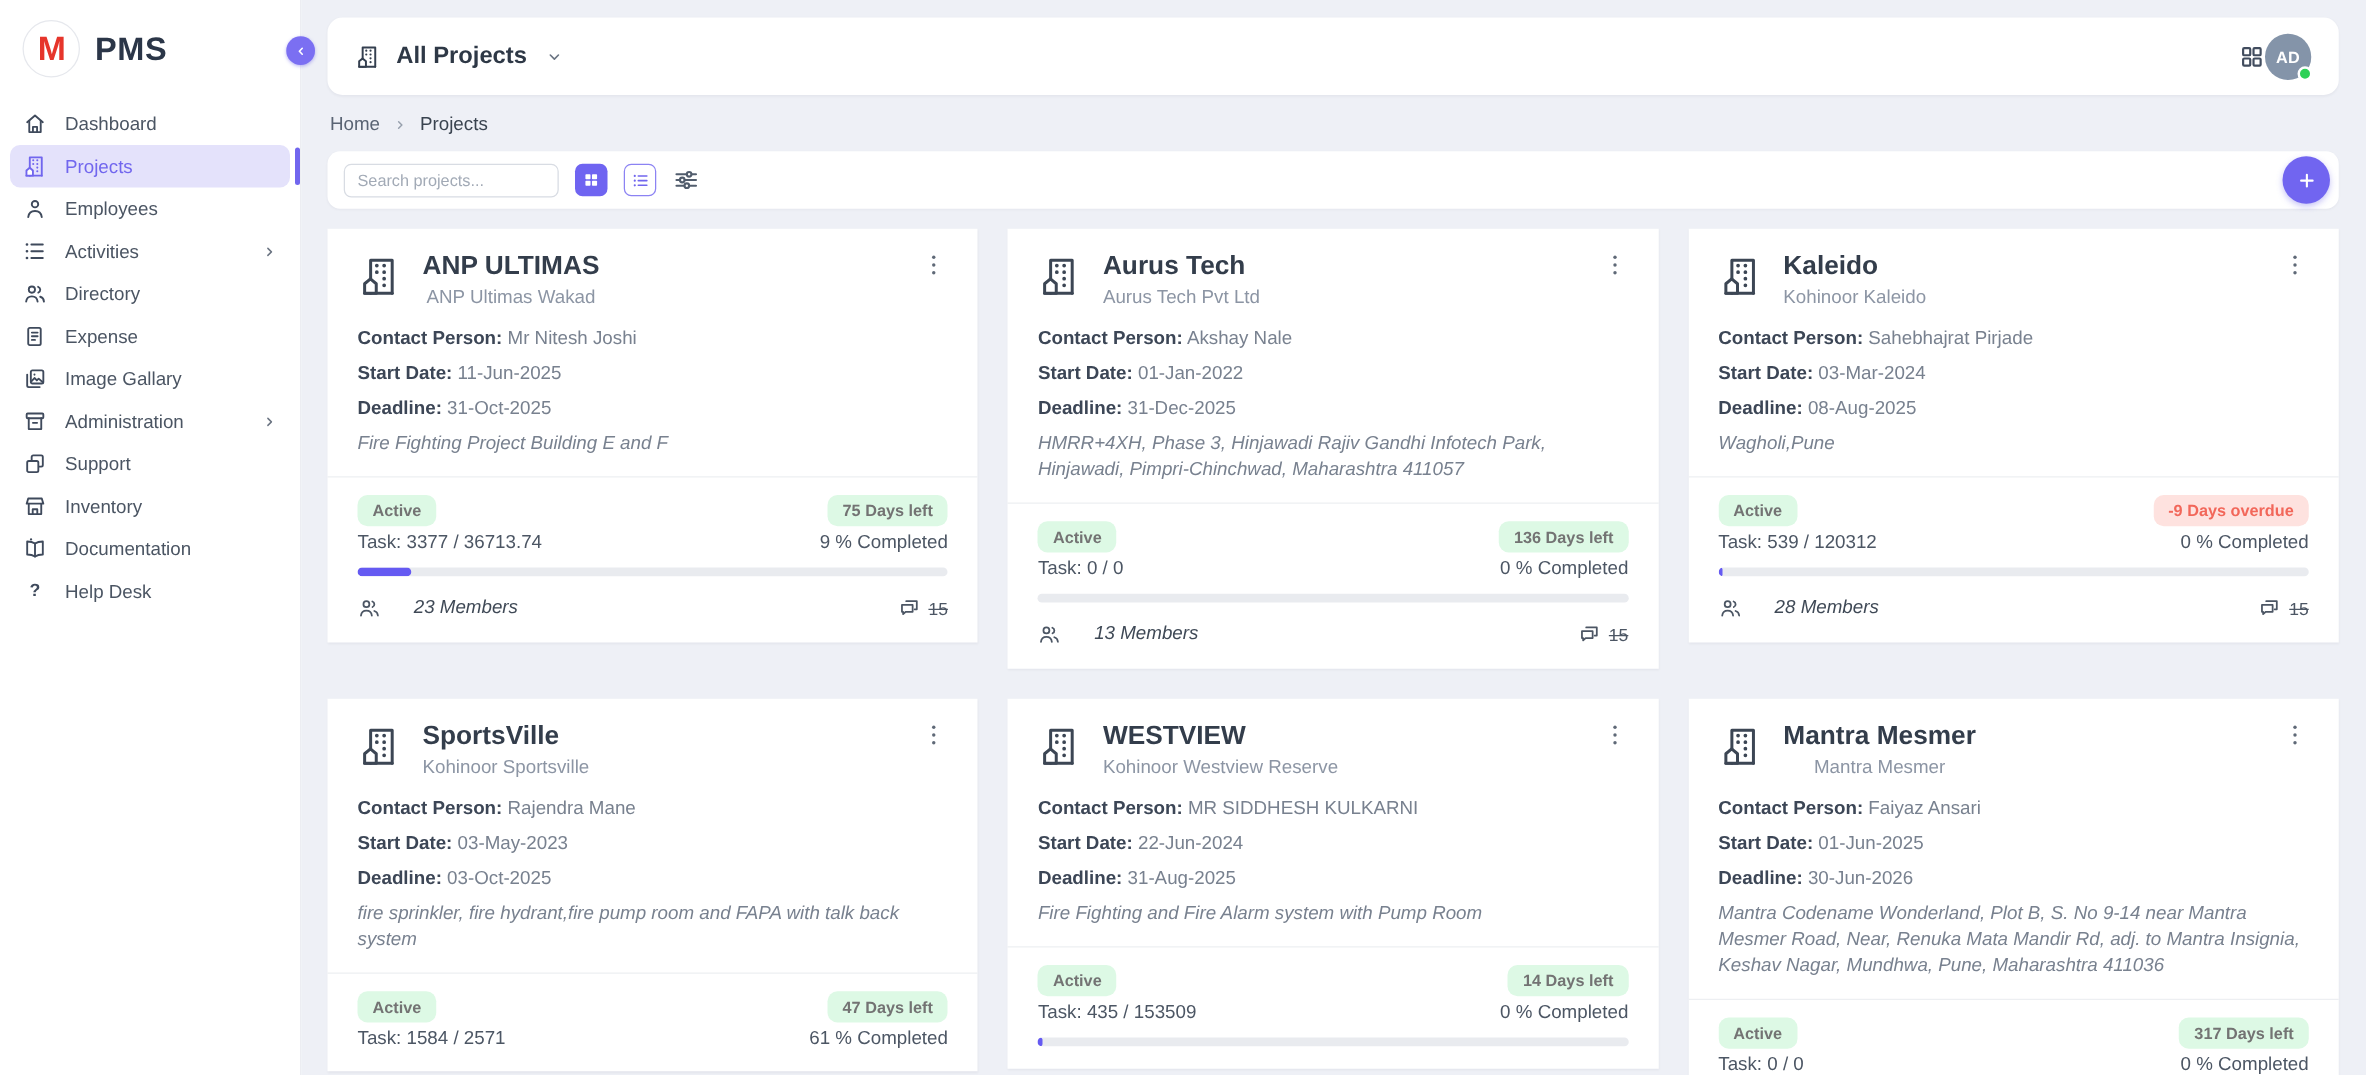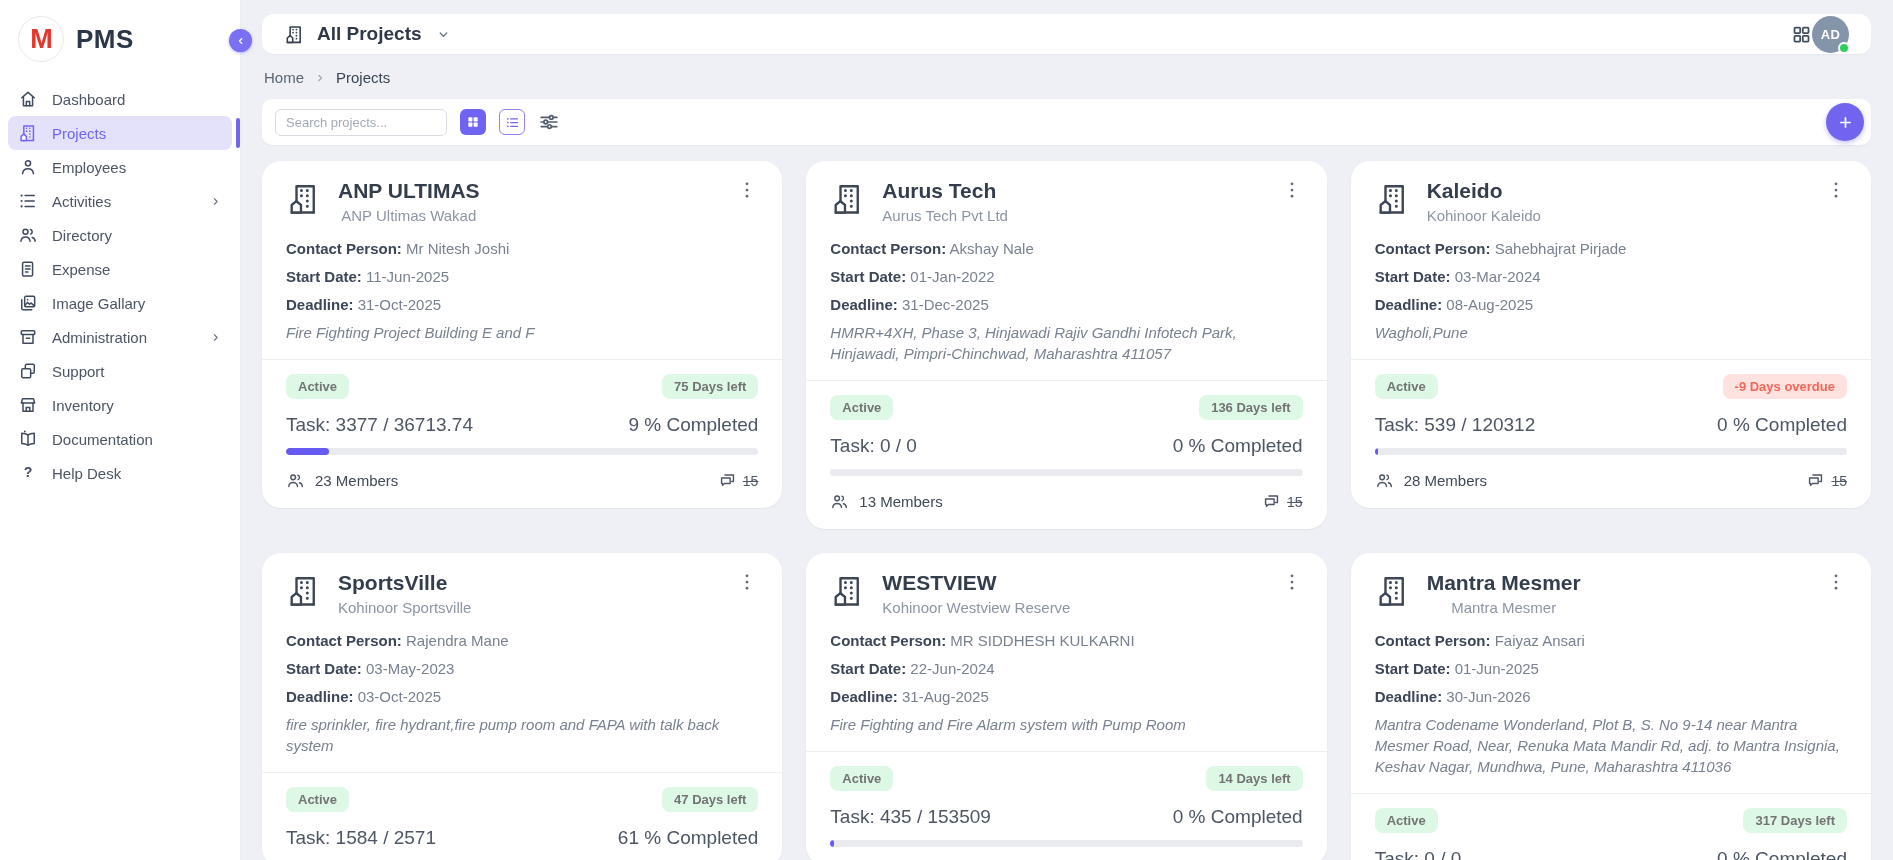--- a/index.html
+++ b/index.html
@@ -27,21 +27,21 @@
 
   .collapse-toggle { position:fixed; left:229px; top:29px; width:23px; height:23px; z-index:3;
                      border:none; border-radius:50%; background:#7b6ff2; color:#fff;
                      display:flex; align-items:center; justify-content:center; cursor:pointer;
                      box-shadow:0 1px 3px rgba(80,70,230,.4); }
   .collapse-toggle svg { width:12px; height:12px; }
 
   
   .main { margin-left:241px; padding:14px 22px 0 21px; }
 
-  .topbar { height:40px; background:#fff; border-radius:12px; display:flex; align-items:center;
+  .topbar { height:62px; background:#fff; border-radius:12px; display:flex; align-items:center;
             padding:0 22px; box-shadow:0 1px 2px rgba(16,24,40,.04); }
   .topbar-left { display:flex; align-items:center; gap:12px; cursor:pointer; }
   .topbar-building { width:21px; height:21px; color:#343f4f; }
   .topbar-title { font-size:19px; font-weight:700; color:#2e3846; }
   .topbar-chevron { width:15px; height:15px; color:#6a7482; margin-left:2px; }
   .topbar-right { margin-left:auto; display:flex; align-items:center; }
   .apps-icon { width:21px; height:21px; color:#414c5e; cursor:pointer; }
   .avatar { position:relative; width:37px; height:37px; border-radius:50%; background:#8494a9;
             color:#fff; font-size:13px; font-weight:700; display:flex; align-items:center;
             justify-content:center; cursor:pointer; letter-spacing:.3px; }
@@ -68,46 +68,46 @@
   .view-btn.list svg { width:15px; height:15px; }
   .filter-btn { width:22px; height:22px; color:#525d6d; background:none; border:none; cursor:pointer; }
   .add-btn { margin-left:auto; width:38px; height:38px; border-radius:50%; background:#7165f0;
              border:none; color:#fff; display:flex; align-items:center; justify-content:center;
              cursor:pointer; box-shadow:0 2px 5px rgba(90,80,230,.35); }
   .add-btn svg { width:17px; height:17px; }
 
   
   .cards { margin-top:16px; display:grid; grid-template-columns:repeat(3,1fr); gap:24px;
            align-items:start; }
-  .card { background:#fff; border-radius:19px; padding:18px 24px 18px;
+  .card { background:#fff; border-radius:0; padding:18px 24px 18px;
           box-shadow:0 1px 2px rgba(16,24,40,.05); }
   .card-head { display:flex; align-items:flex-start; gap:16px; }
   .card-building { width:36px; height:36px; color:#3c4654; margin-top:2px; flex:0 0 36px; }
   .card-title { font-size:21px; font-weight:700; color:#333d4b; line-height:1.15; }
   .card-sub { font-size:15px; color:#8c95a4; margin-top:4px;text-align:center; }
   .kebab { margin-left:auto; width:22px; height:22px; border:none; background:none;
            color:#5f6977; cursor:pointer; padding:0; }
   .card-body { margin-top:14px; }
   .frow { font-size:15px; line-height:21px; margin-top:7px; }
   .flabel { font-weight:700; color:#3c4656; }
   .fval { color:#78818f; }
   .fdesc { font-size:15px; line-height:21px; color:#78818f; margin-top:7px;font-style:italic; }
   .divider { border-top:1px solid #edeff2; margin:16px -24px 14px; }
   .badge-row { display:flex; align-items:center; justify-content:space-between; }
   .badge { font-size:13px; padding:5px 12px; border-radius:8px; }
   .badge.status { font-weight:600; }
   .badge.days { font-weight:700; }
   .badge-green { background:#ddf9e5; color:#737373; }
   .badge-red { background:#fee2df; color:#f2675a; }
-  .task-row { display:flex; justify-content:space-between; font-size:19px; color:#4c5664;
-              margin-top:15px; }
+  .task-row { display:flex; justify-content:space-between; font-size:15px; color:#4c5664;
+              margin-top:4px; }
   .progress { height:7px; border-radius:4px; background:#e9ebef; margin-top:12px; overflow:hidden; }
   .progress-fill { height:100%; border-radius:4px; background:#655af2; width:0; }
   .card-foot { display:flex; align-items:center; justify-content:space-between; margin-top:16px; }
-  .members { display:flex; align-items:center; gap:10px; font-size:15px; color:#3f4956; }
+  .members { display:flex; gap:26px; font-size:15px; color:#3f4956;font-style:italic; }
   .members .icon, .chat .icon { width:19px; height:19px; color:#4c5664; }
   .chat { display:flex; align-items:center; gap:6px; cursor:pointer; }
   .chat-count { font-size:14px; color:#4c5664; text-decoration:line-through; }
 </style>
 </head>
 <body>
 
 <aside class="sidebar">
   <div class="logo-row">
     <div class="logo-circle">

